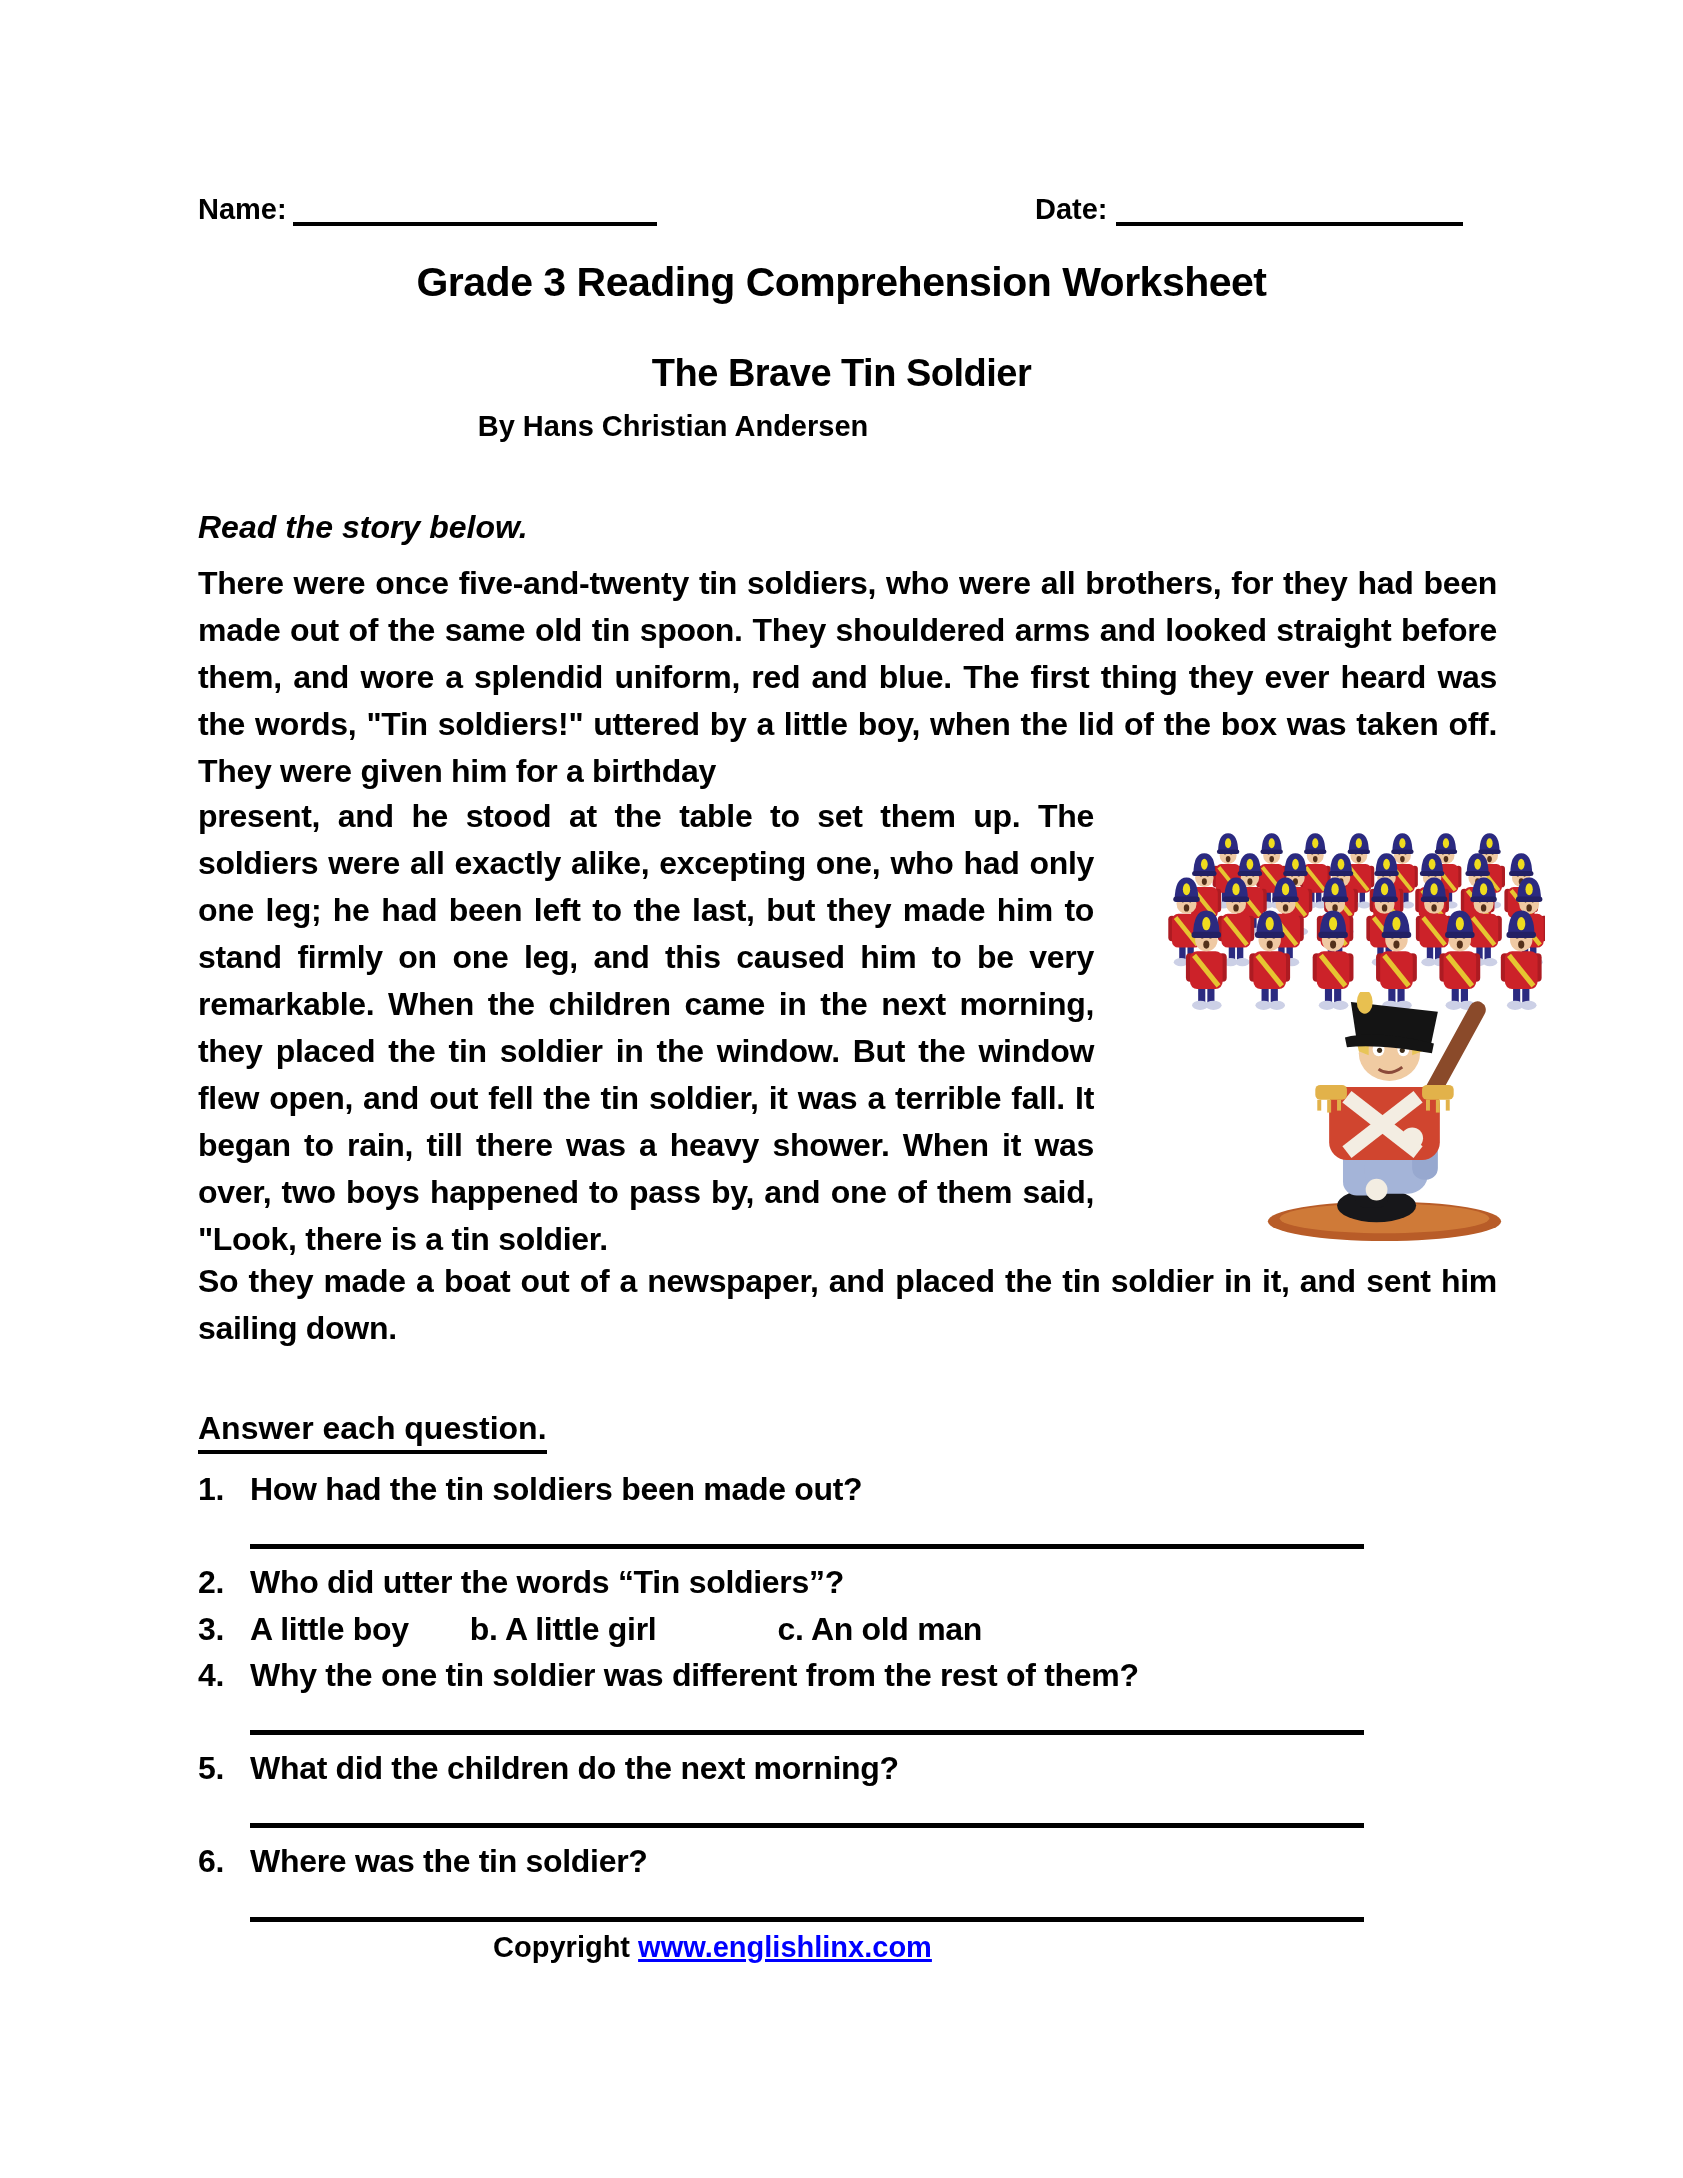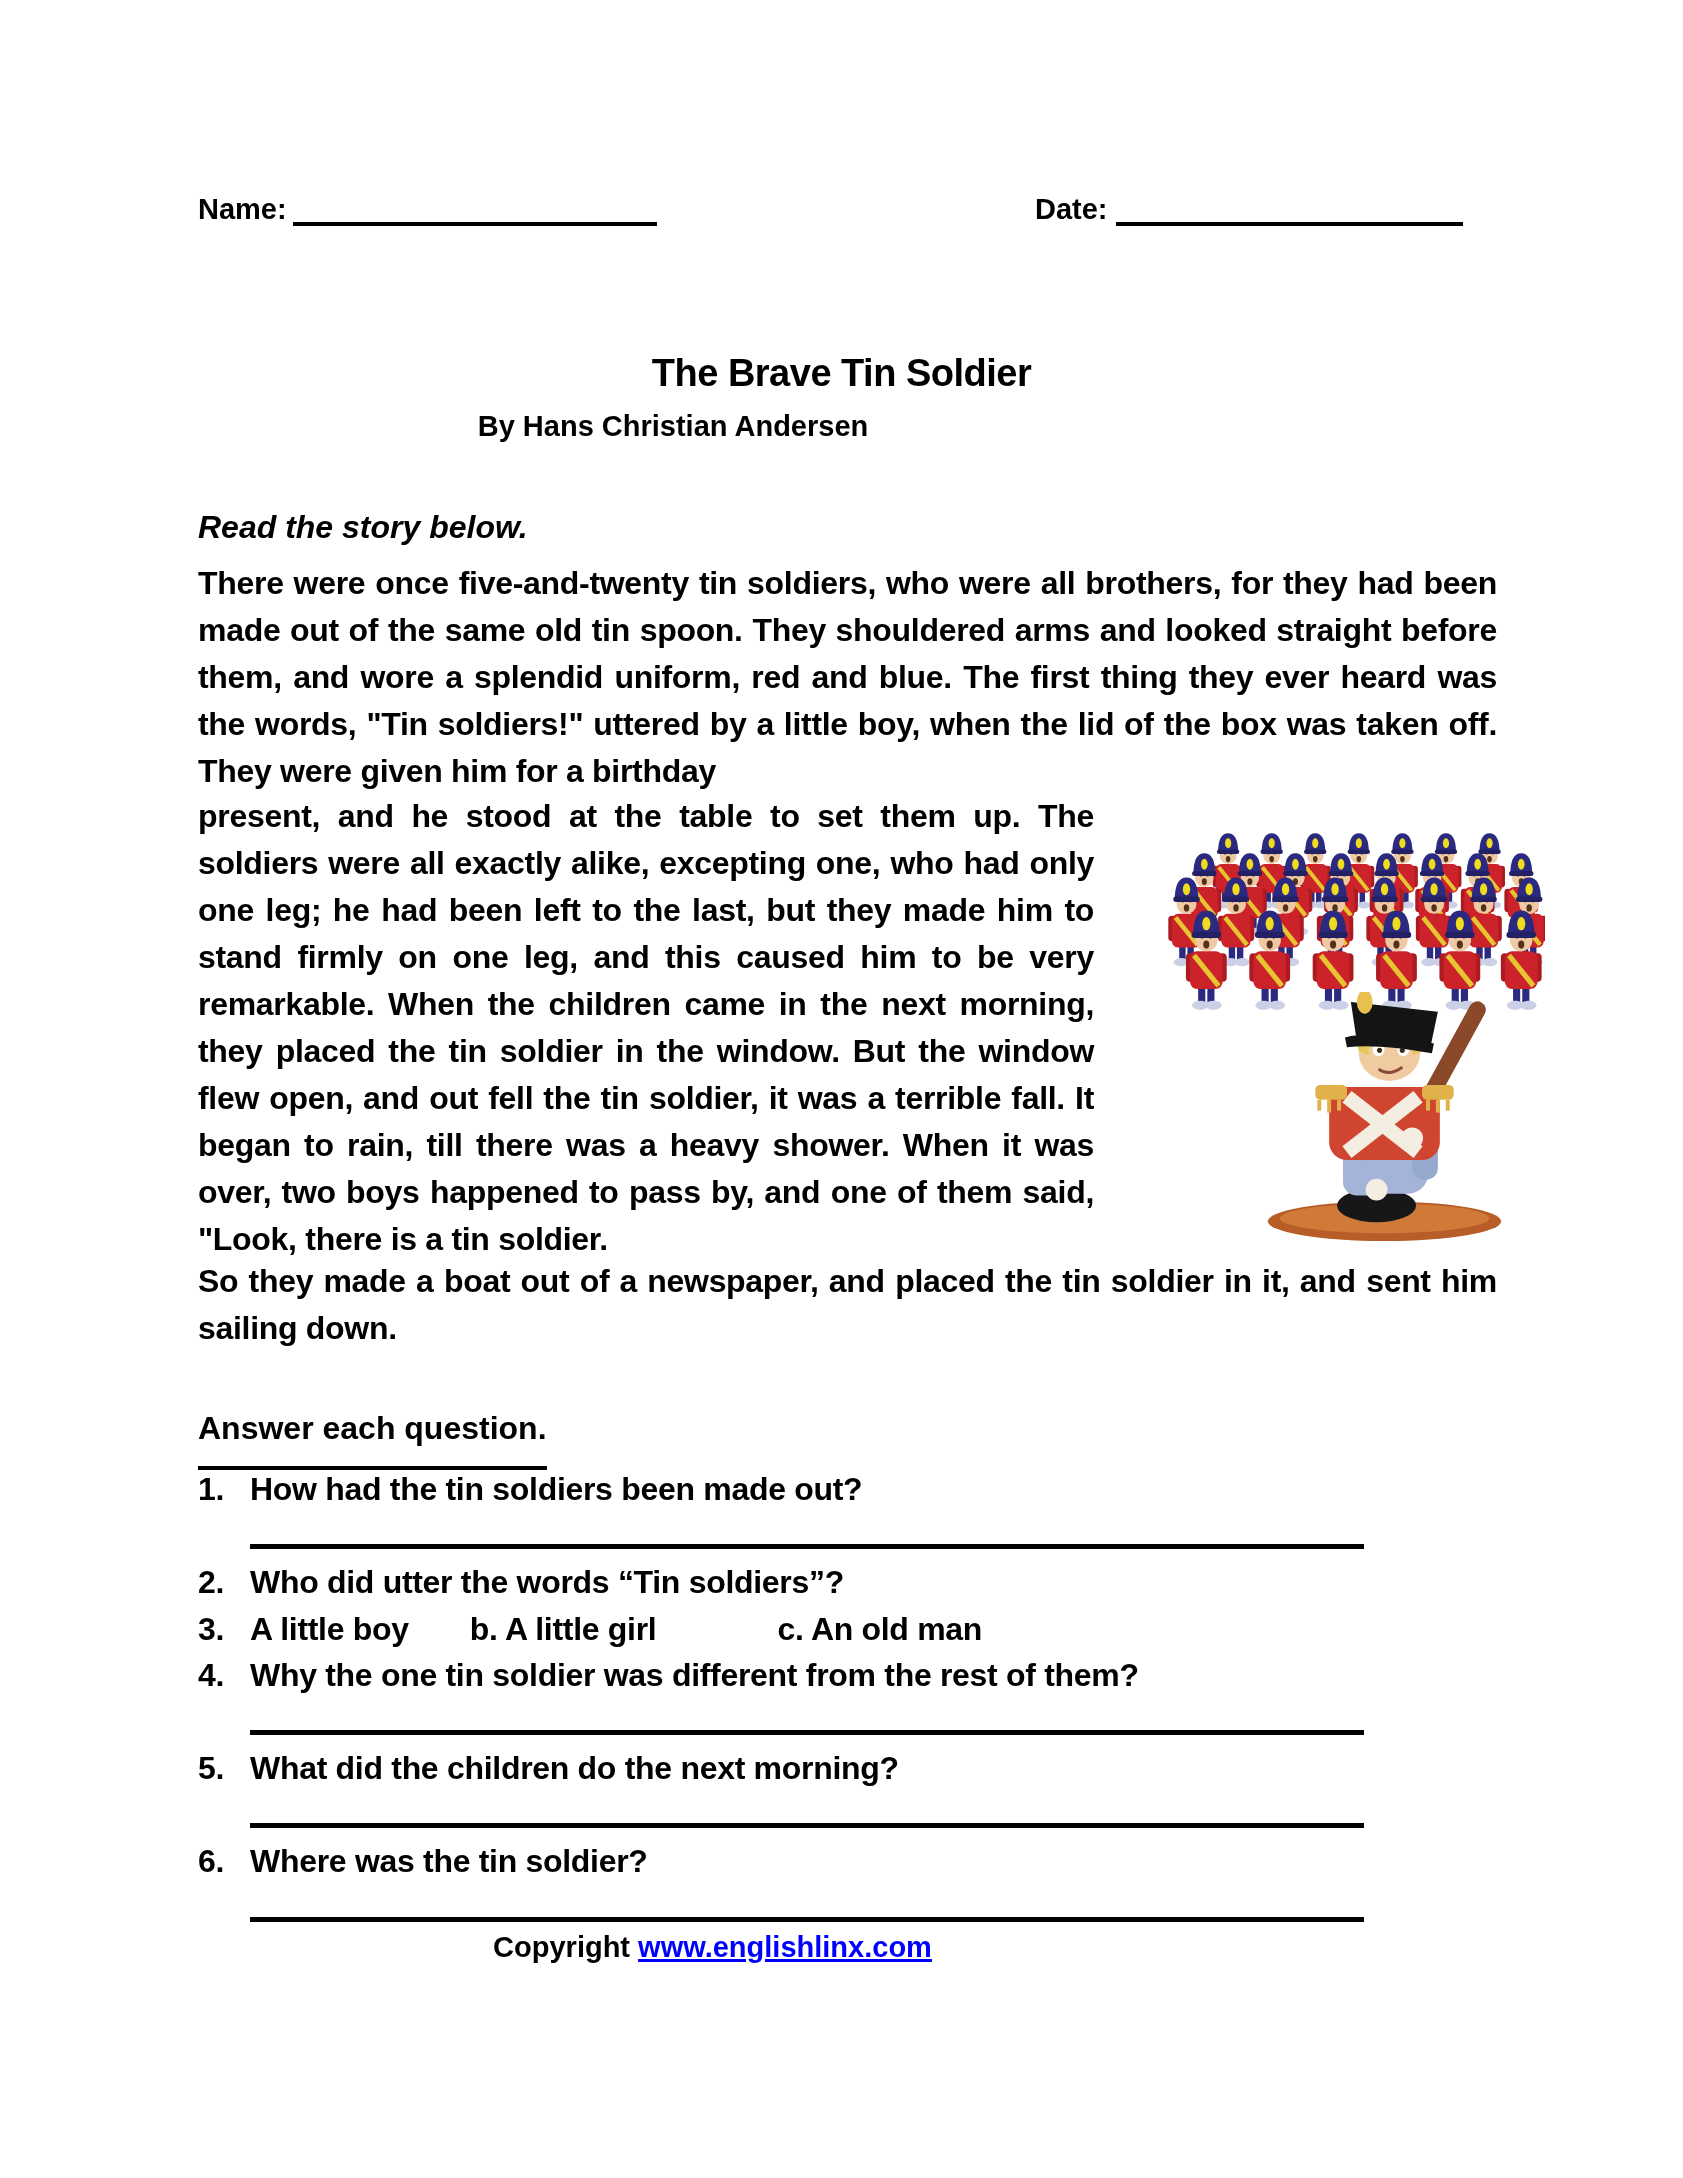--- a/index.html
+++ b/index.html
@@ -23,21 +23,21 @@
   .read-instruction{position:absolute;left:198px;top:509px;font-size:32px;font-style:italic;}
   .story{position:absolute;left:198px;text-align:justify;font-size:32px;line-height:47px;letter-spacing:-0.3px;}
   .p1{top:560px;width:1299px;}
   .p2{top:793px;width:896px;}
   .p3{top:1258px;width:1299px;}
   
   .img-group{position:absolute;left:1137px;top:818px;}
   .img-single{position:absolute;left:1228px;top:992px;}
   
   .q-heading{position:absolute;left:198px;top:1410px;font-size:32px;}
-  .q-heading .u{display:inline-block;border-bottom:4px solid #000;padding-bottom:19px;}
+  .q-heading .u{display:inline-block;border-bottom:4px solid #000;padding-bottom:3px;}
   .question{position:absolute;left:198px;width:1307px;font-size:32px;letter-spacing:-0.3px;white-space:nowrap;}
   .q-num{display:inline-block;width:52px;}
   .q1{top:1471px}.q2{top:1564px}.q3{top:1611px}.q4{top:1657px}.q5{top:1750px}.q6{top:1843px}
   .opt-b{margin-left:61px;}
   .opt-c{margin-left:121px;}
   .answer-line{position:absolute;left:250px;width:1114px;height:5px;background:#000;}
   .al1{top:1544px}.al2{top:1730px}.al3{top:1823px}.al4{top:1917px}
   
   .footer{position:absolute;left:8px;top:1931px;width:1409px;text-align:center;font-size:29px;}
   .footer a{color:#0000ff;text-decoration:underline;text-decoration-thickness:3px;}
@@ -47,20 +47,21 @@
 
 <div class="page">
 
   <div class="name-row">
     <span>Name:</span><span class="fill-line name-line"></span>
   </div>
   <div class="date-row">
     <span>Date:</span><span class="fill-line date-line"></span>
   </div>
 
+  <div class="title">Grade 3 Reading Comprehension Worksheet</div>
   <div class="story-title">The Brave Tin Soldier</div>
   <div class="byline">By Hans Christian Andersen</div>
 
   <div class="read-instruction">Read the story below.</div>
   <div class="story p1">There were once five-and-twenty tin soldiers, who were all brothers, for they had been made out of the same old tin spoon. They shouldered arms and looked straight before them, and wore a splendid uniform, red and blue. The first thing they ever heard was the words, "Tin soldiers!" uttered by a little boy, when the lid of the box was taken off. They were given him for a birthday</div>
   <div class="story p2">present, and he stood at the table to set them up. The soldiers were all exactly alike, excepting one, who had only one leg; he had been left to the last, but they made him to stand firmly on one leg, and this caused him to be very remarkable. When the children came in the next morning, they placed the tin soldier in the window. But the window flew open, and out fell the tin soldier, it was a terrible fall.  It began to rain, till there was a heavy shower. When it was over, two boys happened to pass by, and one of them said, "Look, there is a tin soldier.</div>
   <div class="story p3">So they made a boat out of a newspaper, and placed the tin soldier in it, and sent him sailing down.</div>
 
   <svg class="img-group" role="img" width="408" height="216" viewBox="0 0 412 218" aria-label="tin-soldiers-group-illustration">
     <defs>

